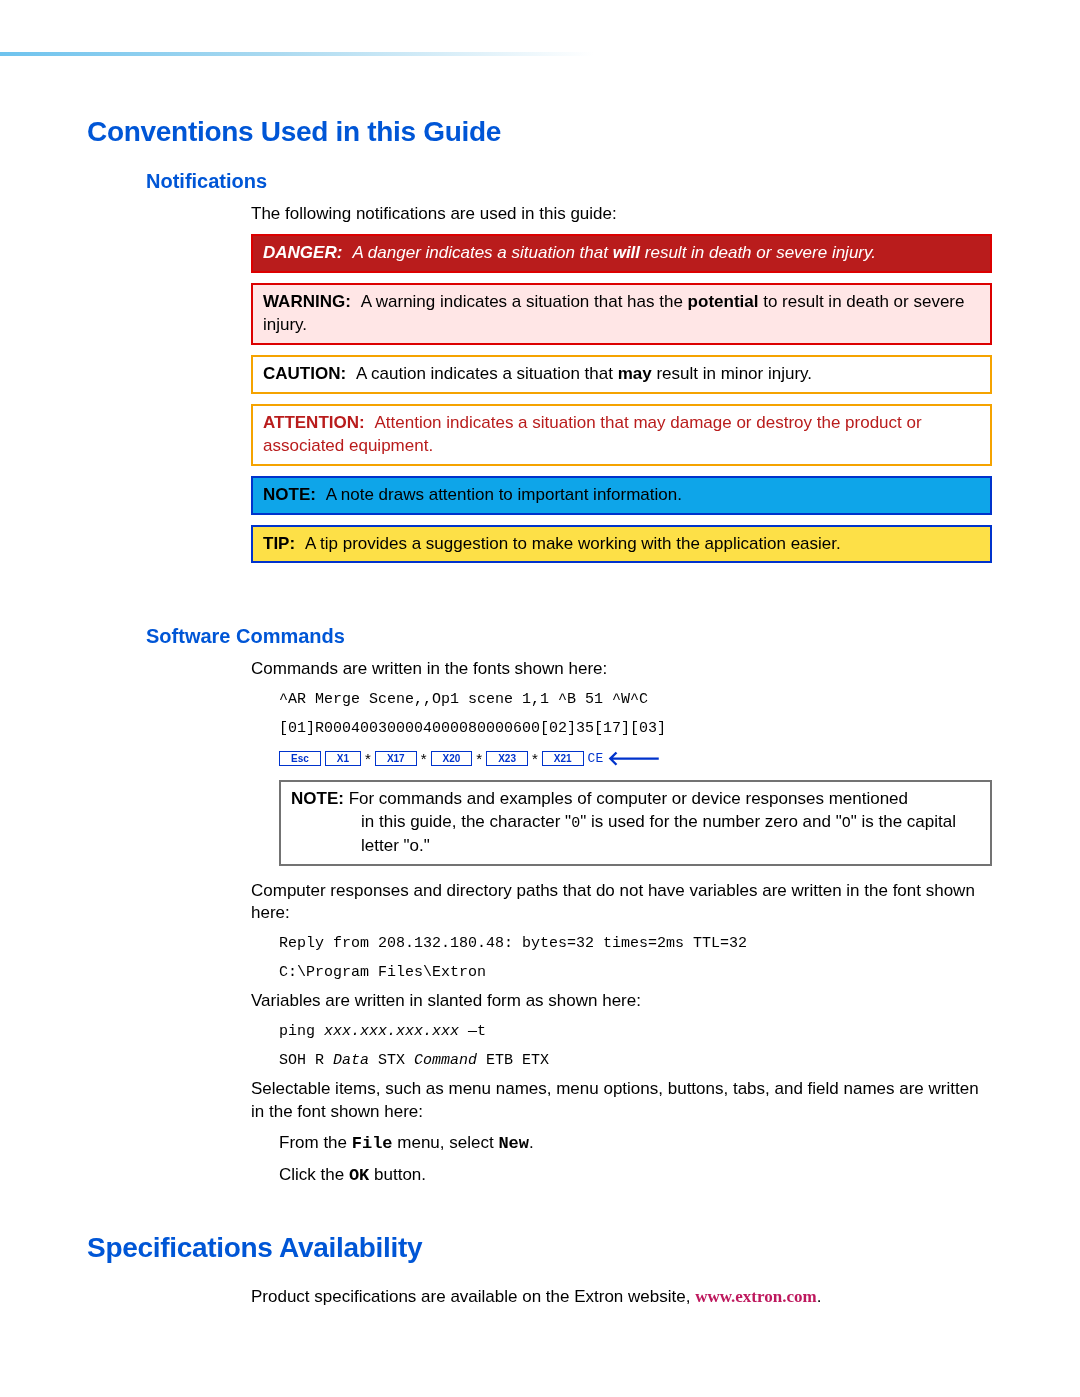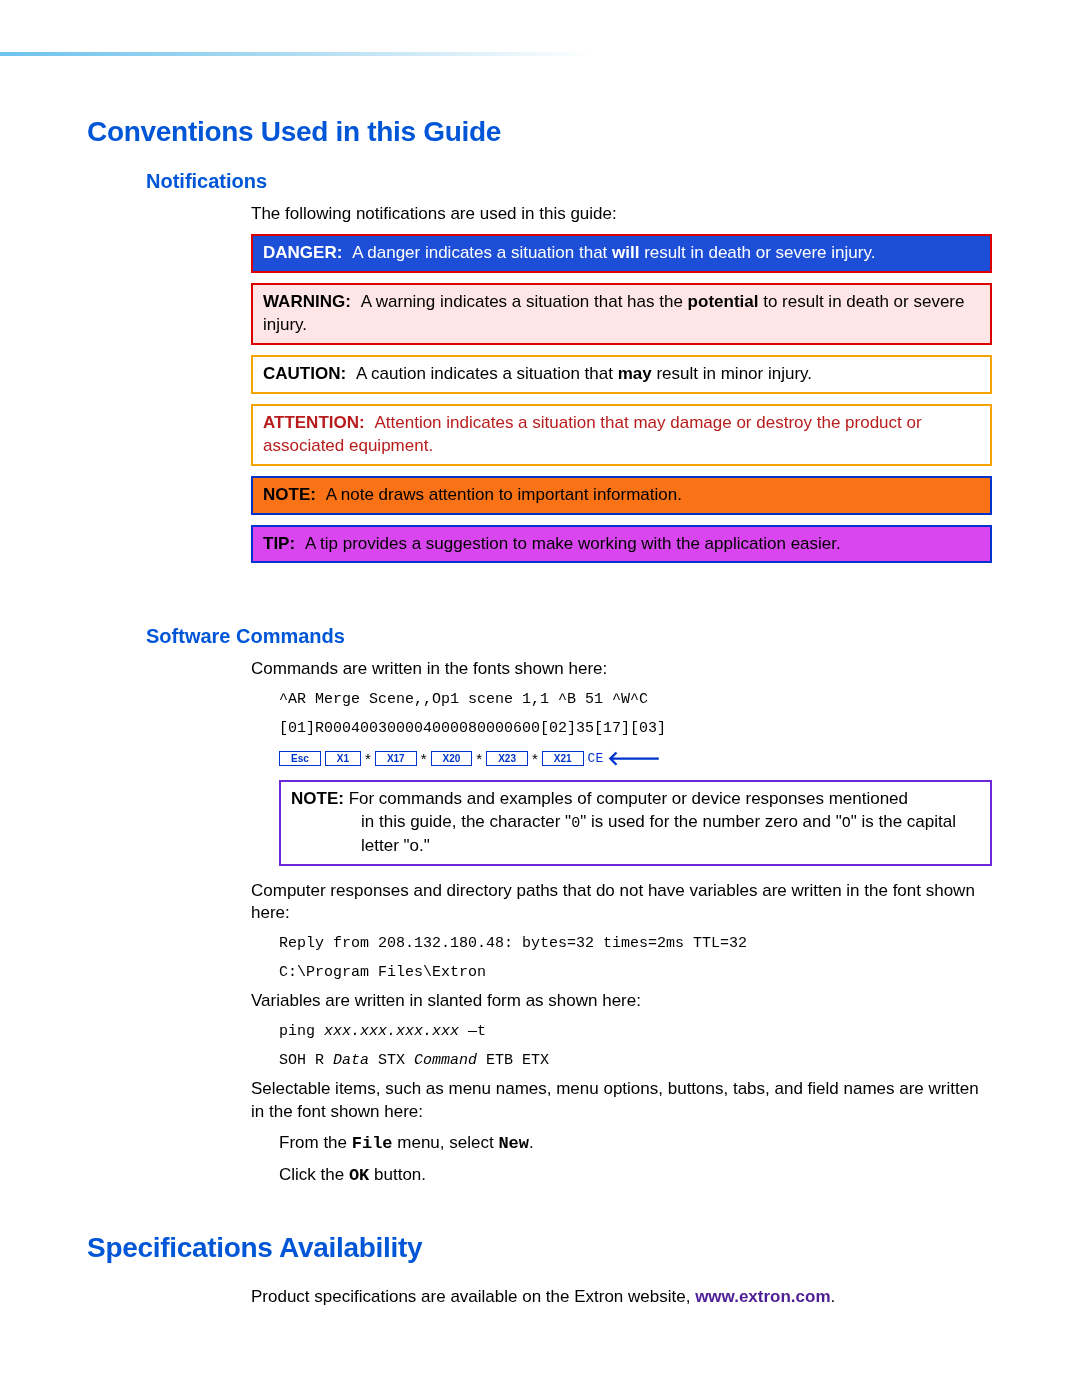--- a/index.html
+++ b/index.html
@@ -50,26 +50,26 @@
   }
   .callout {
     border-width: 2px;
     border-style: solid;
     padding: 6px 10px;
     margin-bottom: 10px;
     font-size: 17px;
     line-height: 1.35;
   }
   .callout .label { font-weight: 700; margin-right: 6px; }
-  .danger { background:#1d4ed8; border-color:#dc0000; color:#fff; }
+  .danger { background:#b91c1c; border-color:#dc0000; color:#fff;font-style:italic; }
   .warning { background:#ffe6e6; border-color:#dc0000; color:#000; }
   .caution { background:#fff; border-color:#f5a300; color:#000; }
   .attention { background:#fff; border-color:#f5a300; color:#b91c1c; }
-  .note { background:#f97316; border-color:#0033cc; color:#000; }
-  .tip { background:#d946ef; border-color:#0033cc; color:#000; }
+  .note { background:#0ea5e9; border-color:#0033cc; color:#000; }
+  .tip { background:#fde047; border-color:#0033cc; color:#000; }
   .bold { font-weight:700; }
   .section-spacer { height: 36px; }
   .mono {
     font-family: "Courier New", monospace;
     font-size: 15px;
     line-height: 1.5;
     margin-left: 28px;
     margin-bottom: 6px;
     white-space: pre;
   }
@@ -97,28 +97,28 @@
   }
   .keyline .star { color:#000; font-weight:400; }
   .keyline .ce { color:#0033cc; font-weight:400; font-size:13px; font-family: Liberation Mono, monospace;}
   .arrow {
     color: #0033cc;
     font-size: 20px;
     font-weight: 700;
     line-height: 1;
   }
   .note2 {
-    border: 2px solid #6d28d9;
+    border: 2px solid #737373;
     padding: 6px 10px;
     margin: 4px 0 14px 28px;
     font-size: 17px;
     line-height: 1.35;
   }
   .note2-body { padding-left: 70px; }
-  .link { color:#4c1d95; font-weight:700; text-decoration:none; }
+  .link { color:#be185d; font-weight:700; text-decoration:none;font-family:Liberation Serif, serif; }
   .menu { font-family: "Courier New", monospace; font-weight:700; }
   .indent { margin-left:28px; }
 </style>
 </head>
 <body>
 <div class="top-bar"></div>
 
 <div class="page">
 
   <h1>Conventions Used in this Guide</h1>

